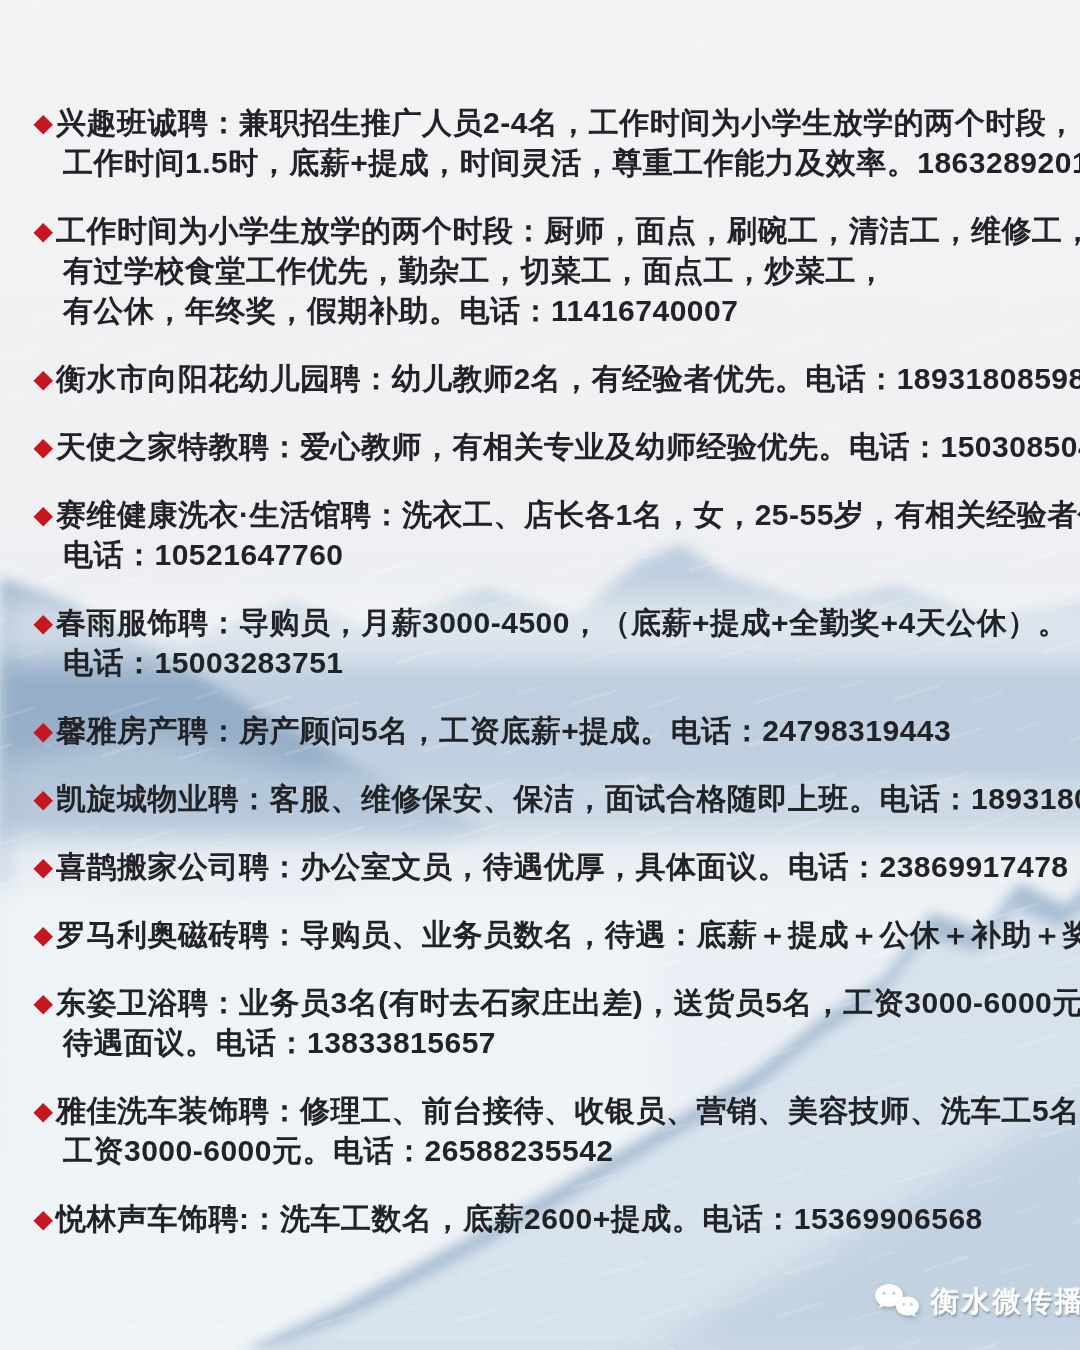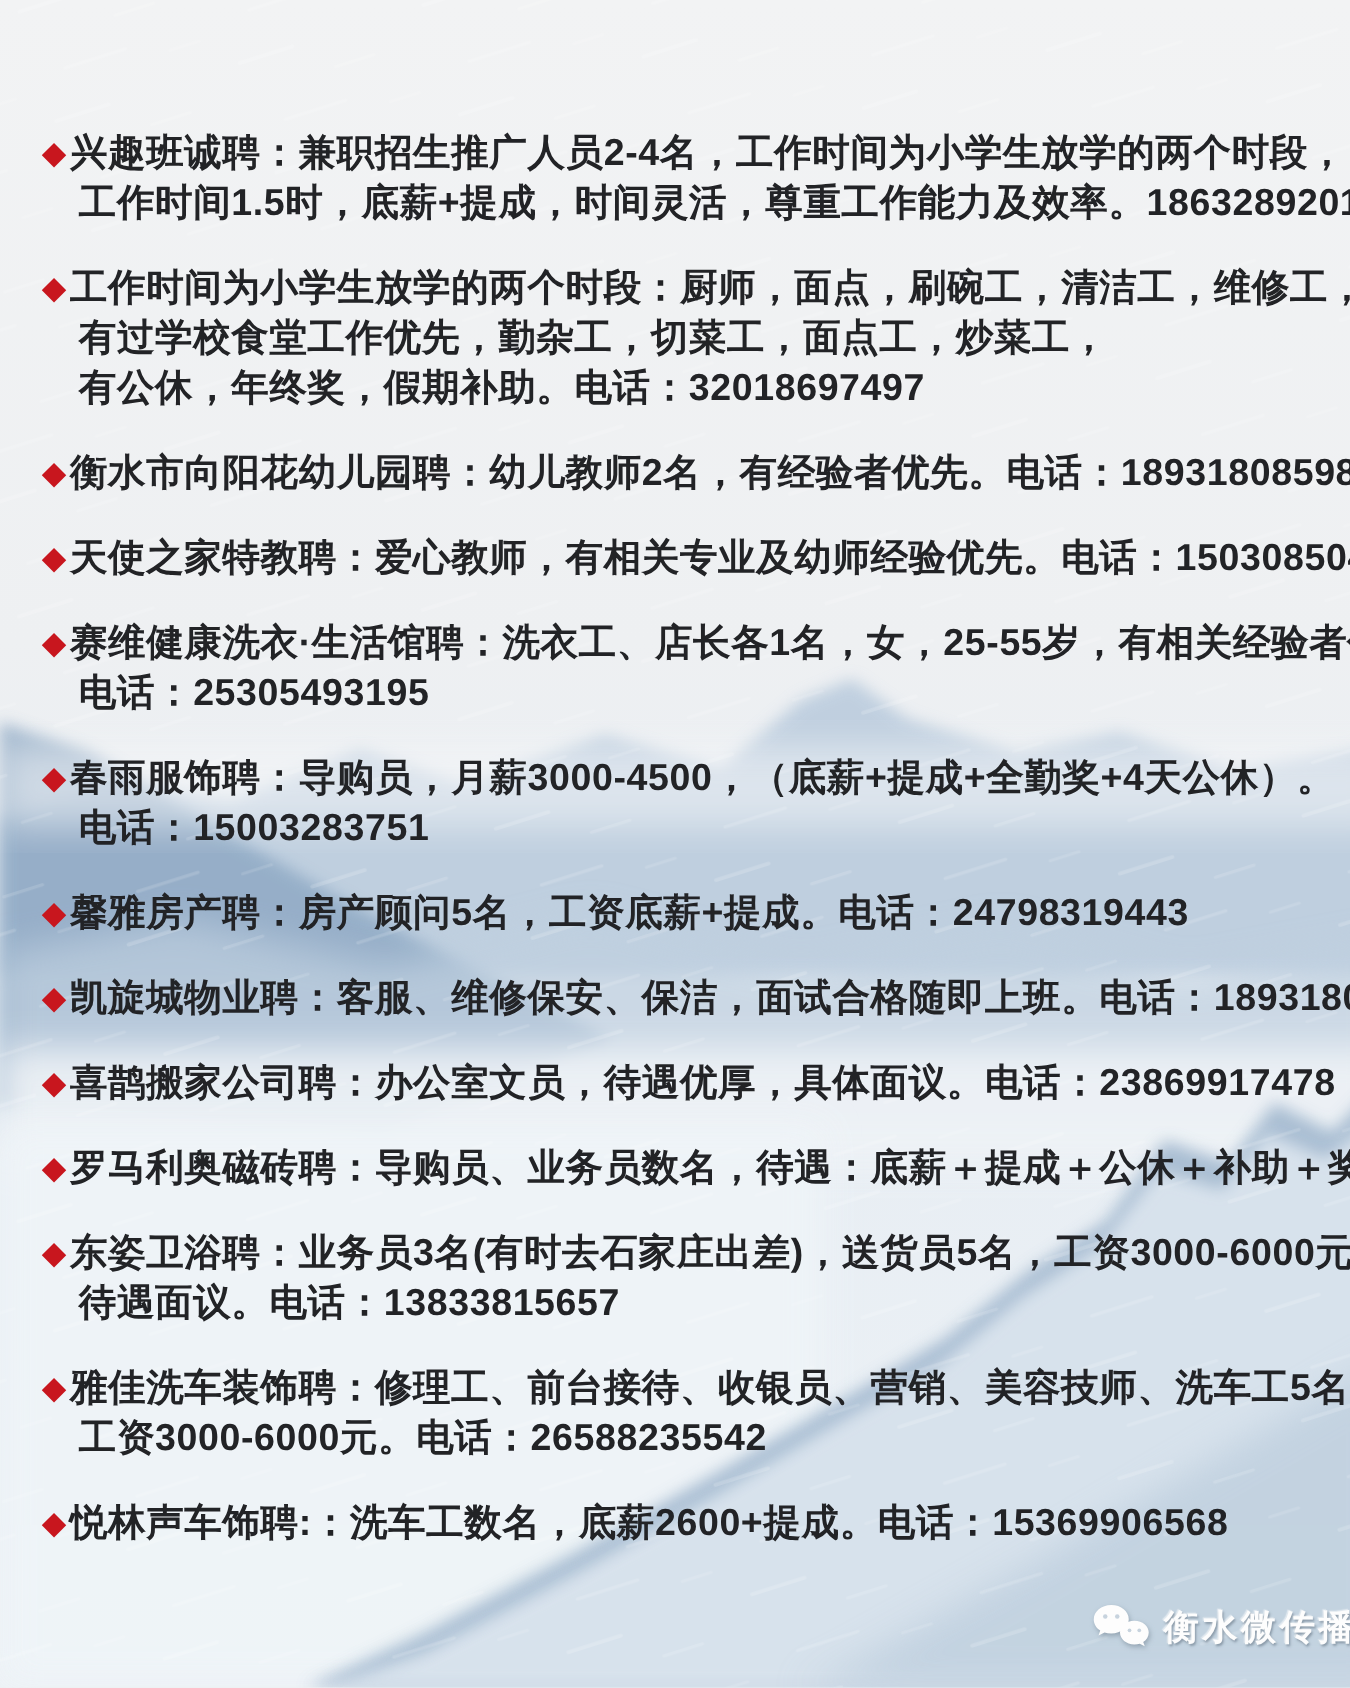--- a/index.html
+++ b/index.html
@@ -87,31 +87,31 @@
   </svg>
 
   <main class="listings" id="listings">
       <div class="listing">
         <span class="line"><span class="bullet">◆</span><span>兴趣班诚聘：兼职招生推广人员2-4名，工作时间为小学生放学的两个时段，</span></span>
         <span class="line cont"><span>工作时间1.5时，底薪+提成，时间灵活，尊重工作能力及效率。18632892019</span></span>
       </div>
       <div class="listing">
         <span class="line"><span class="bullet">◆</span><span>工作时间为小学生放学的两个时段：厨师，面点，刷碗工，清洁工，维修工，</span></span>
         <span class="line cont"><span>有过学校食堂工作优先，勤杂工，切菜工，面点工，炒菜工，</span></span>
-        <span class="line cont"><span>有公休，年终奖，假期补助。电话：32018697497</span></span>
+        <span class="line cont"><span>有公休，年终奖，假期补助。电话：11416740007</span></span>
       </div>
       <div class="listing">
         <span class="line"><span class="bullet">◆</span><span>衡水市向阳花幼儿园聘：幼儿教师2名，有经验者优先。电话：18931808598</span></span>
       </div>
       <div class="listing">
         <span class="line"><span class="bullet">◆</span><span>天使之家特教聘：爱心教师，有相关专业及幼师经验优先。电话：15030850415</span></span>
       </div>
       <div class="listing">
         <span class="line"><span class="bullet">◆</span><span>赛维健康洗衣·生活馆聘：洗衣工、店长各1名，女，25-55岁，有相关经验者优先。</span></span>
-        <span class="line cont"><span>电话：25305493195</span></span>
+        <span class="line cont"><span>电话：10521647760</span></span>
       </div>
       <div class="listing">
         <span class="line"><span class="bullet">◆</span><span>春雨服饰聘：导购员，月薪3000-4500，（底薪+提成+全勤奖+4天公休）。</span></span>
         <span class="line cont"><span>电话：15003283751</span></span>
       </div>
       <div class="listing">
         <span class="line"><span class="bullet">◆</span><span>馨雅房产聘：房产顾问5名，工资底薪+提成。电话：24798319443</span></span>
       </div>
       <div class="listing">
         <span class="line"><span class="bullet">◆</span><span>凯旋城物业聘：客服、维修保安、保洁，面试合格随即上班。电话：18931800028</span></span>

